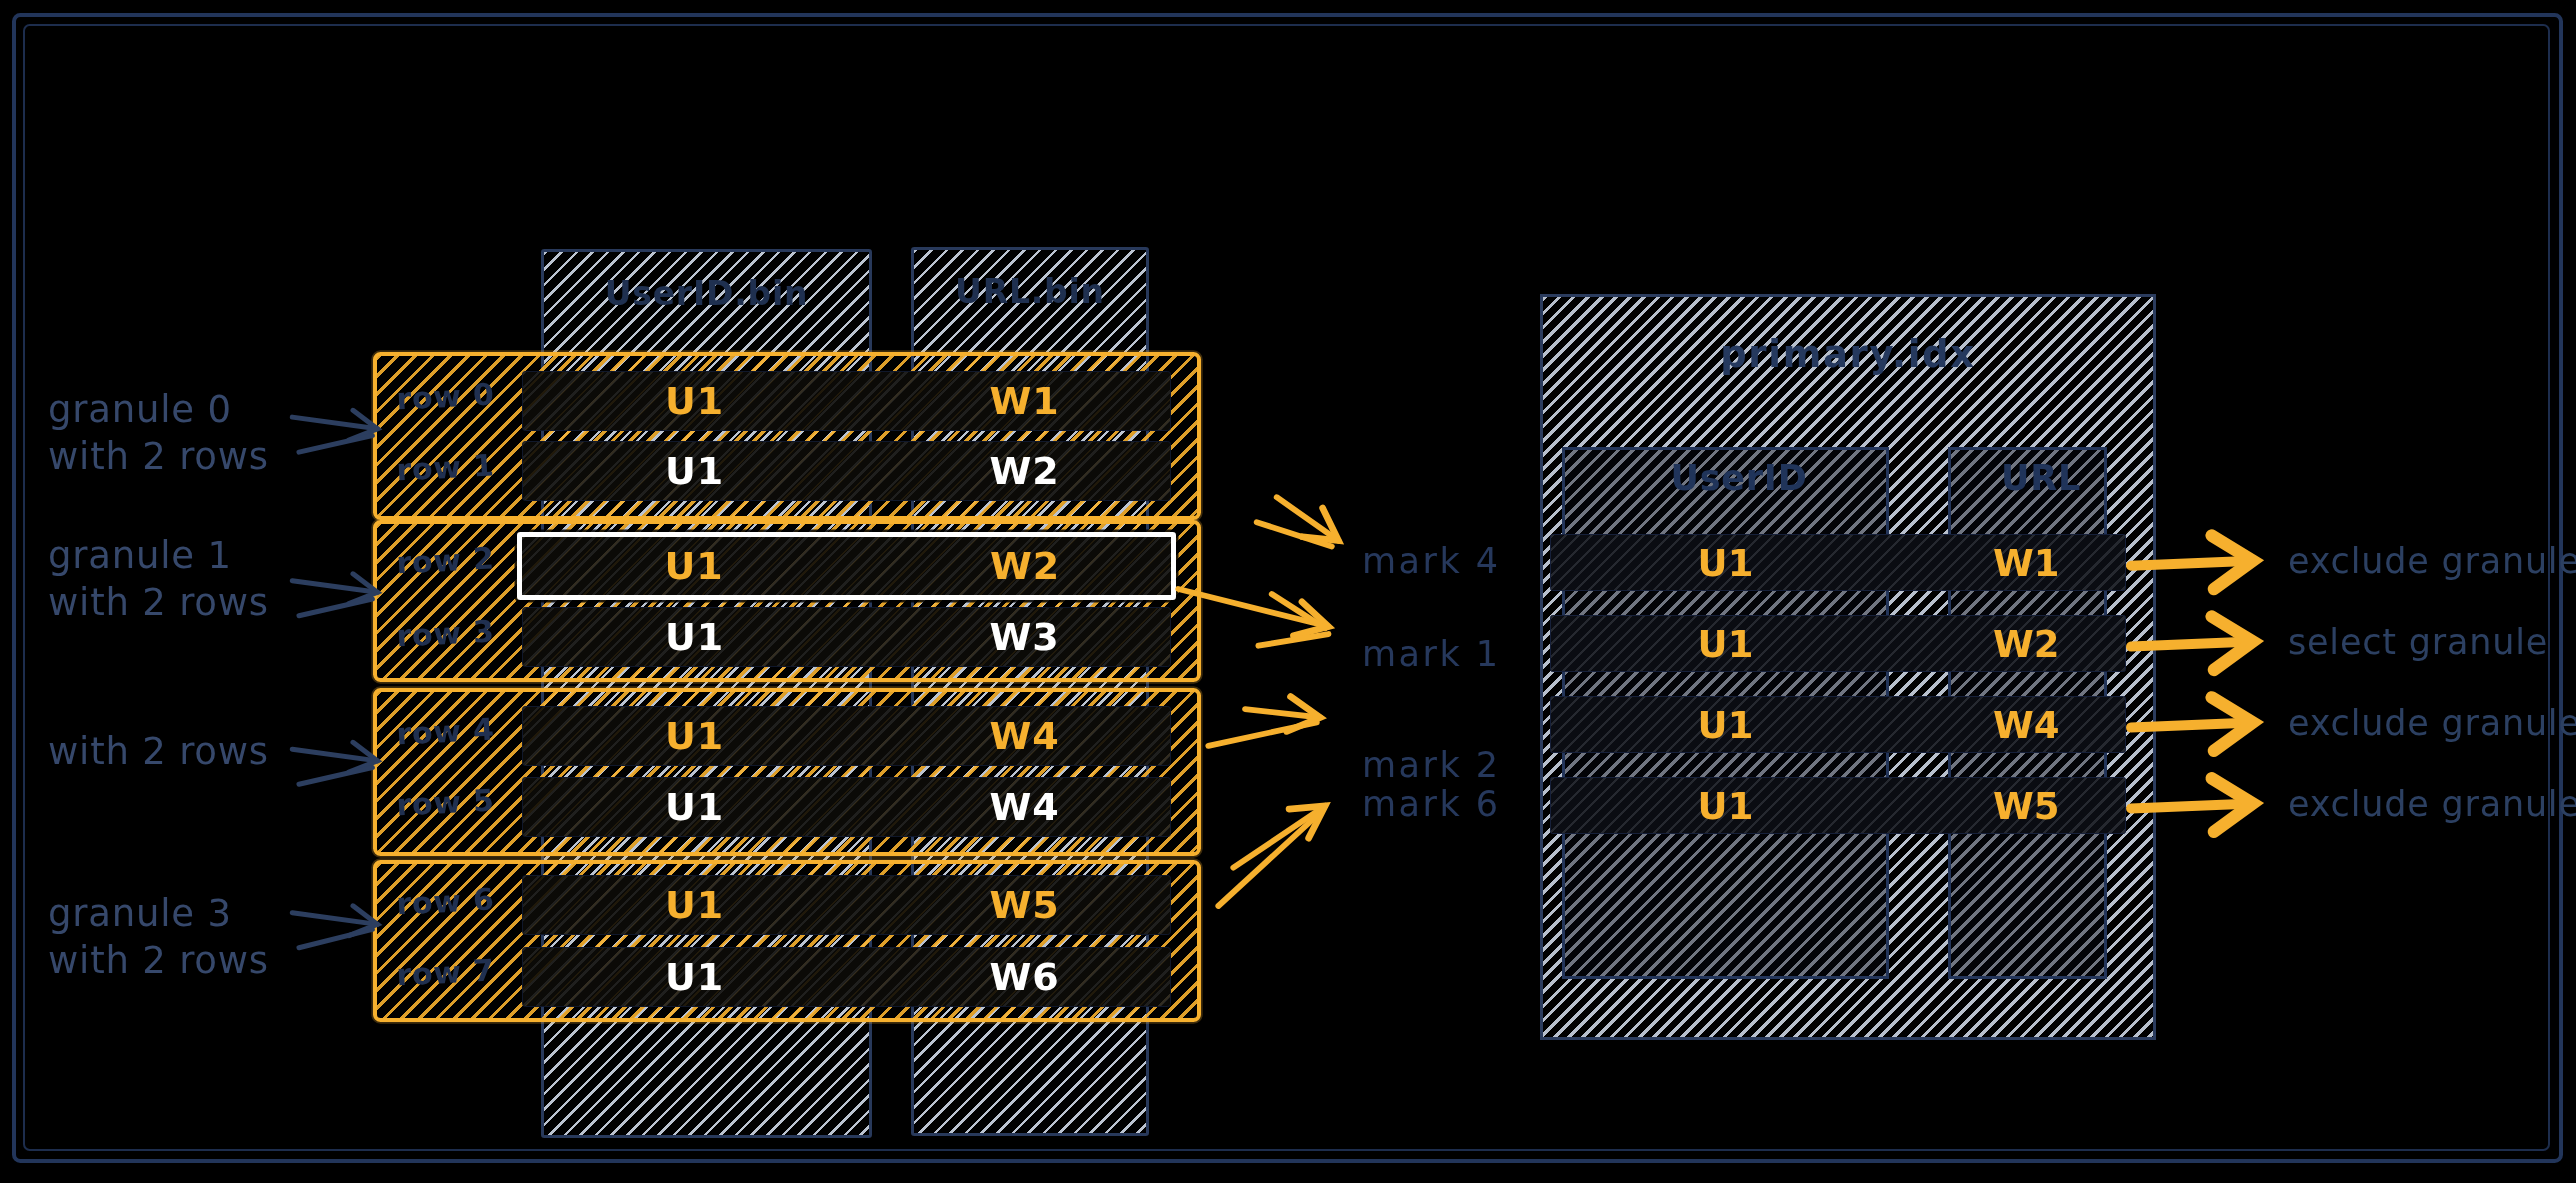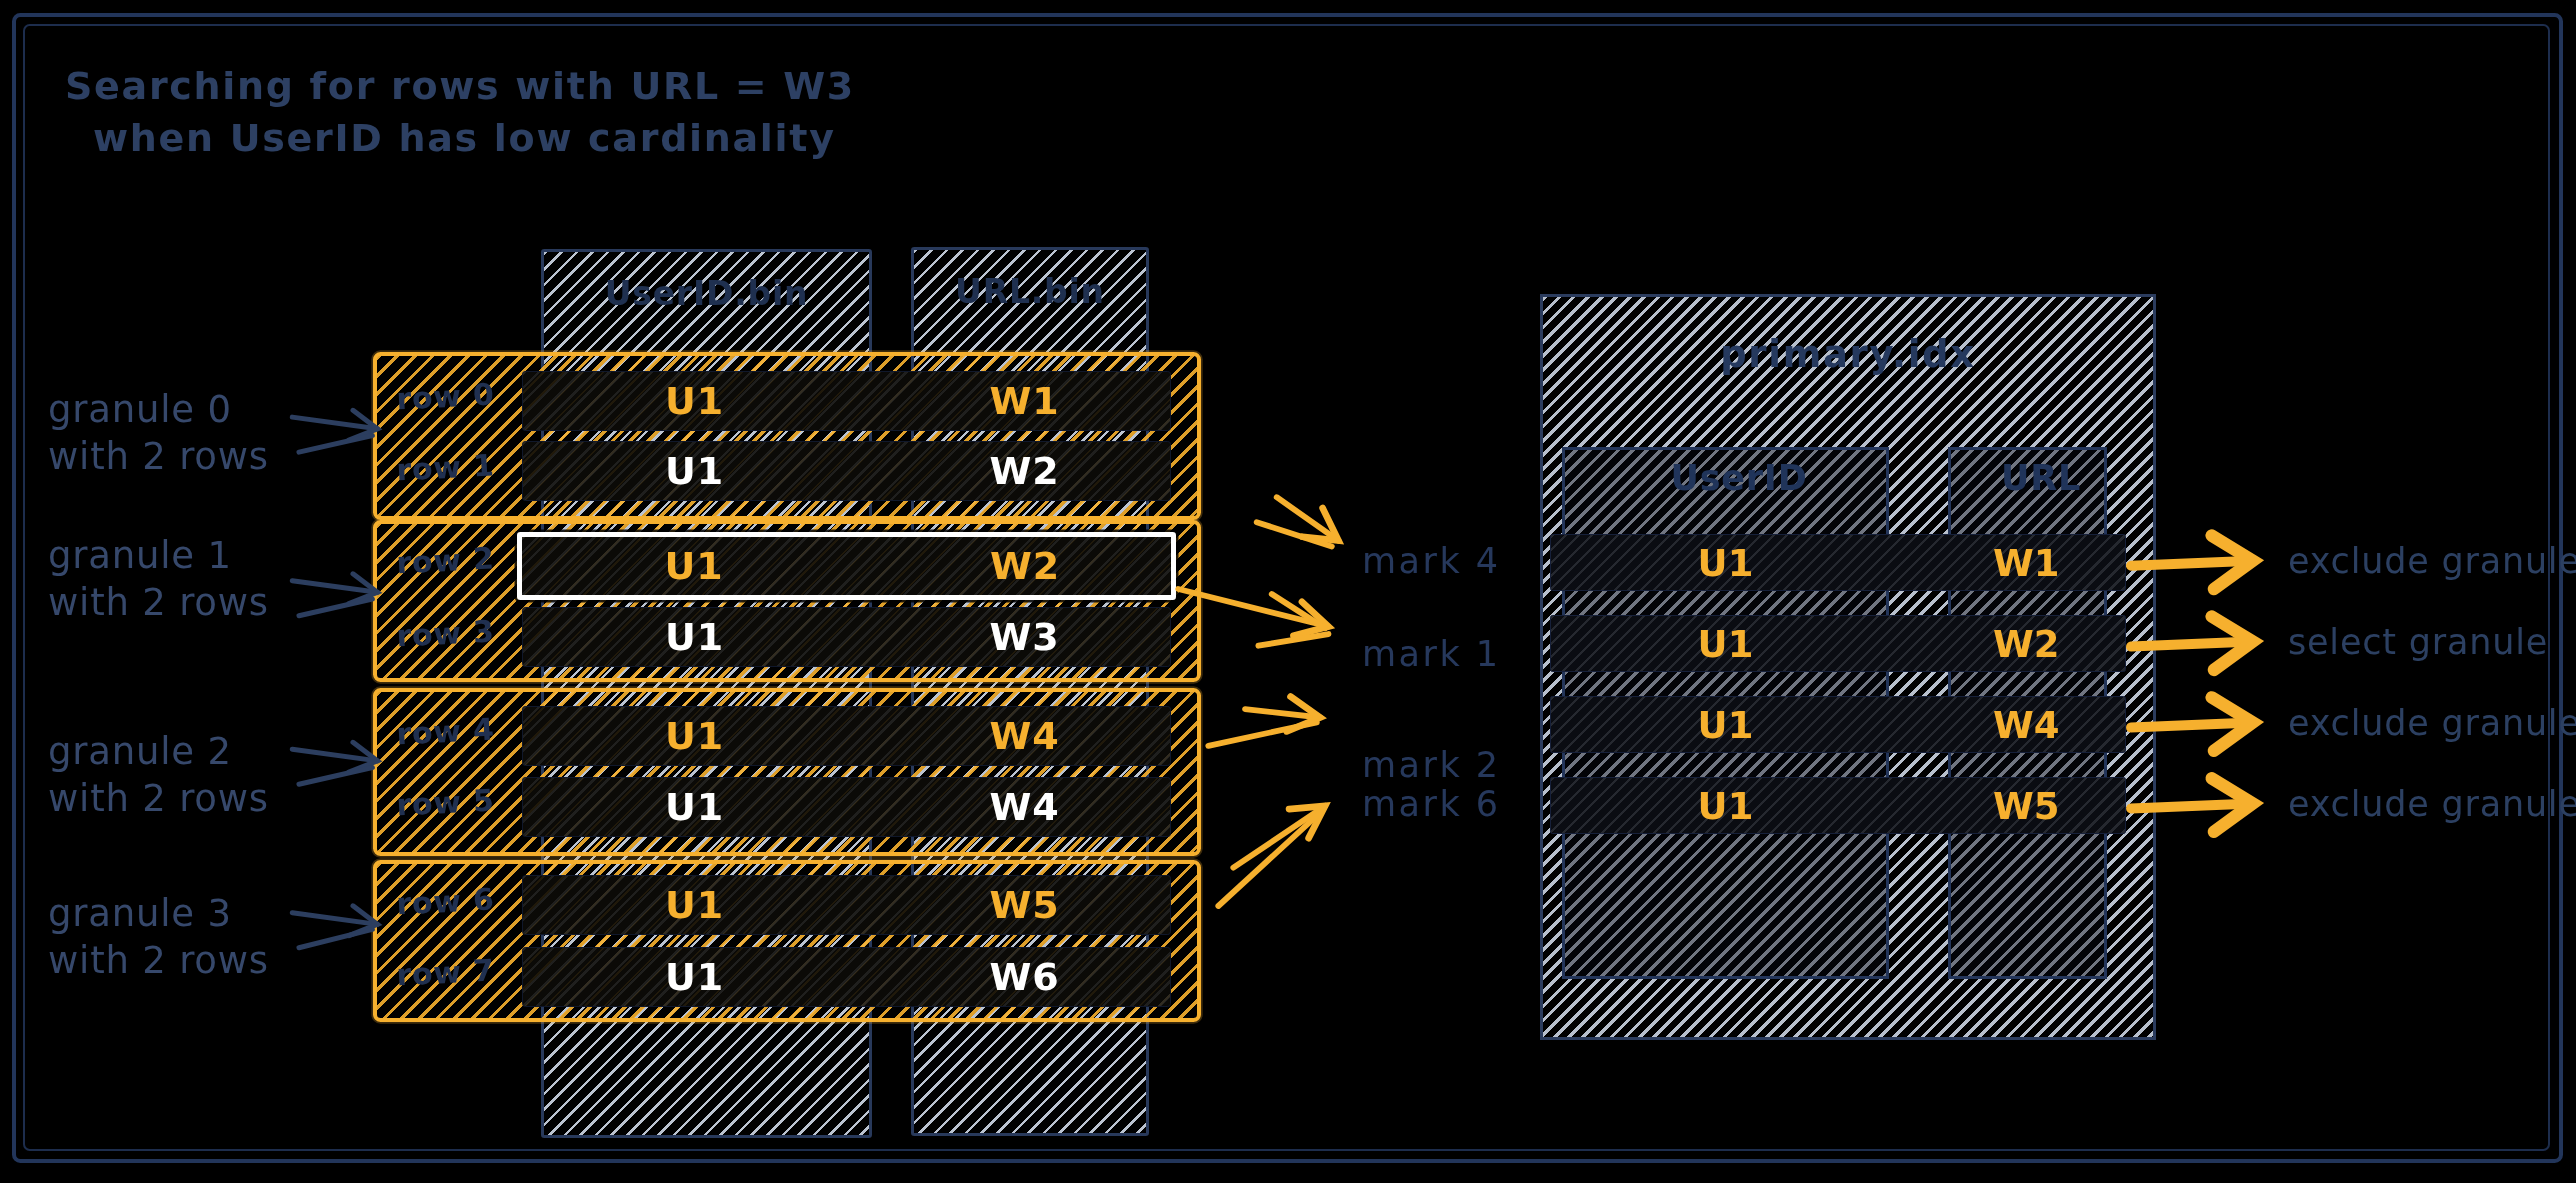--- a/index.html
+++ b/index.html
@@ -58,24 +58,20 @@
   svg.overlay{position:absolute;inset:0;pointer-events:none;}
 </style>
 </head>
 <body>
 
 <div class="canvas">
 
   <div class="frame-a"></div>
   <div class="frame-b"></div>
 
-  <div class="title">
-    <span>Searching for rows with URL = W3</span>
-    <span class="l2">when UserID has low cardinality</span>
-  </div>
 
   <div class="strip" style="left:541px;top:249px;width:325px;height:883px;">
     <div class="colhead">UserID.bin</div>
   </div>
   <div class="strip" style="left:911px;top:247px;width:232px;height:883px;">
     <div class="colhead">URL.bin</div>
   </div>
 
   <div class="granule" style="top:352px;height:160px;"></div>
   <div class="granule" style="top:520px;height:154px;"></div>
@@ -126,21 +122,20 @@
 
   <div class="side-label" style="top:386px;">
     <div>granule 0</div>
     <div>with 2 rows</div>
   </div>
   <div class="side-label" style="top:532px;">
     <div>granule 1</div>
     <div>with 2 rows</div>
   </div>
   <div class="side-label" style="top:728px;">
-    <div>granule 2</div>
     <div>with 2 rows</div>
   </div>
   <div class="side-label" style="top:890px;">
     <div>granule 3</div>
     <div>with 2 rows</div>
   </div>
 
   <div class="mark-label" style="top:540px;">mark 4</div>
   <div class="mark-label" style="top:621px;margin-top:12px;">mark 1</div>
   <div class="mark-label" style="top:744px;">mark 2</div>

